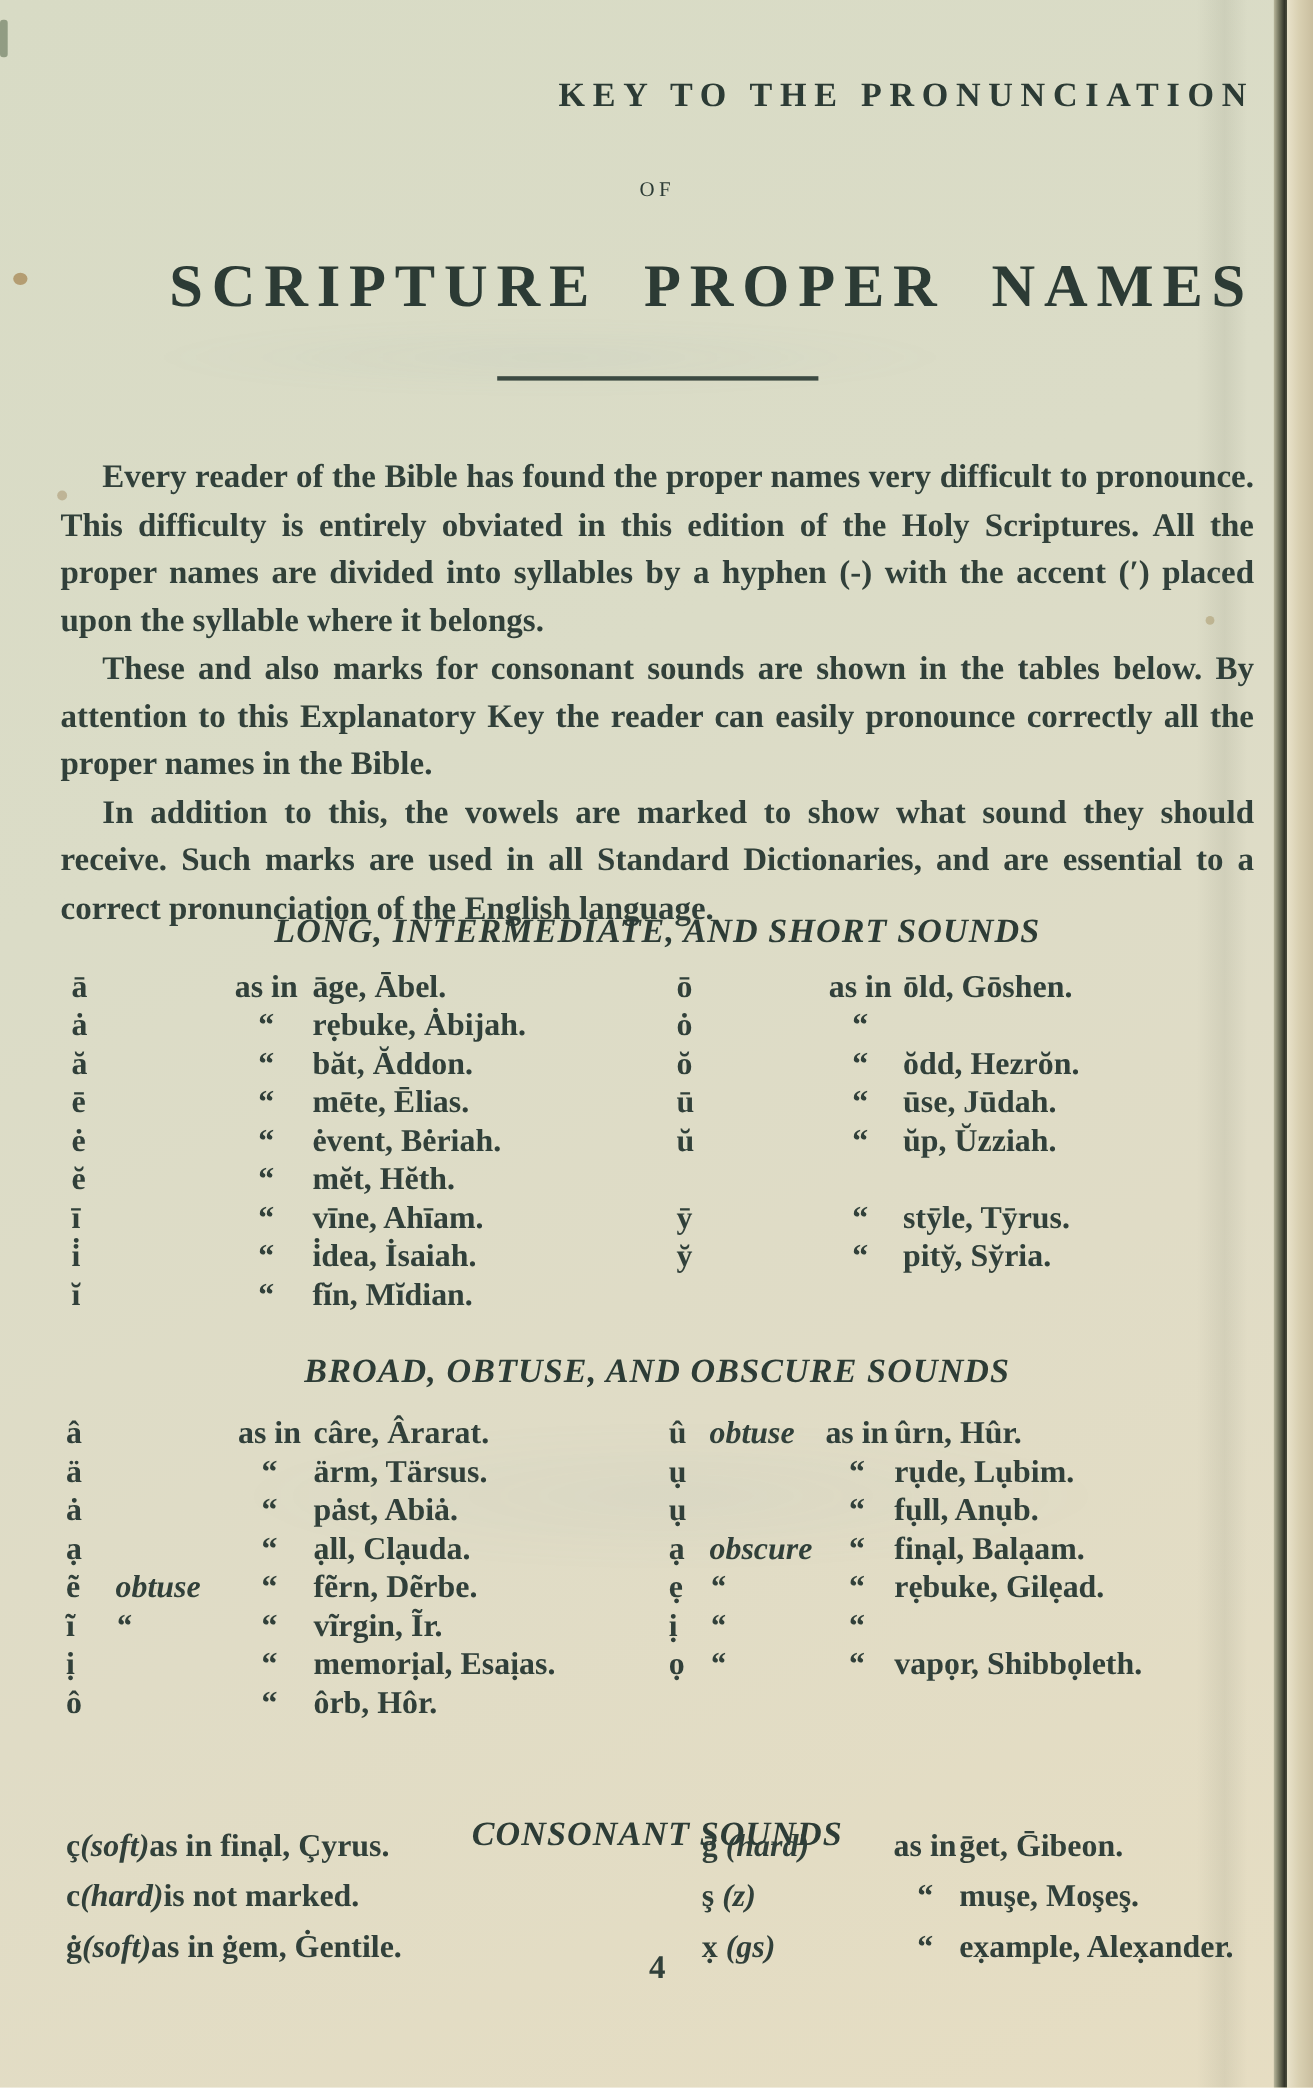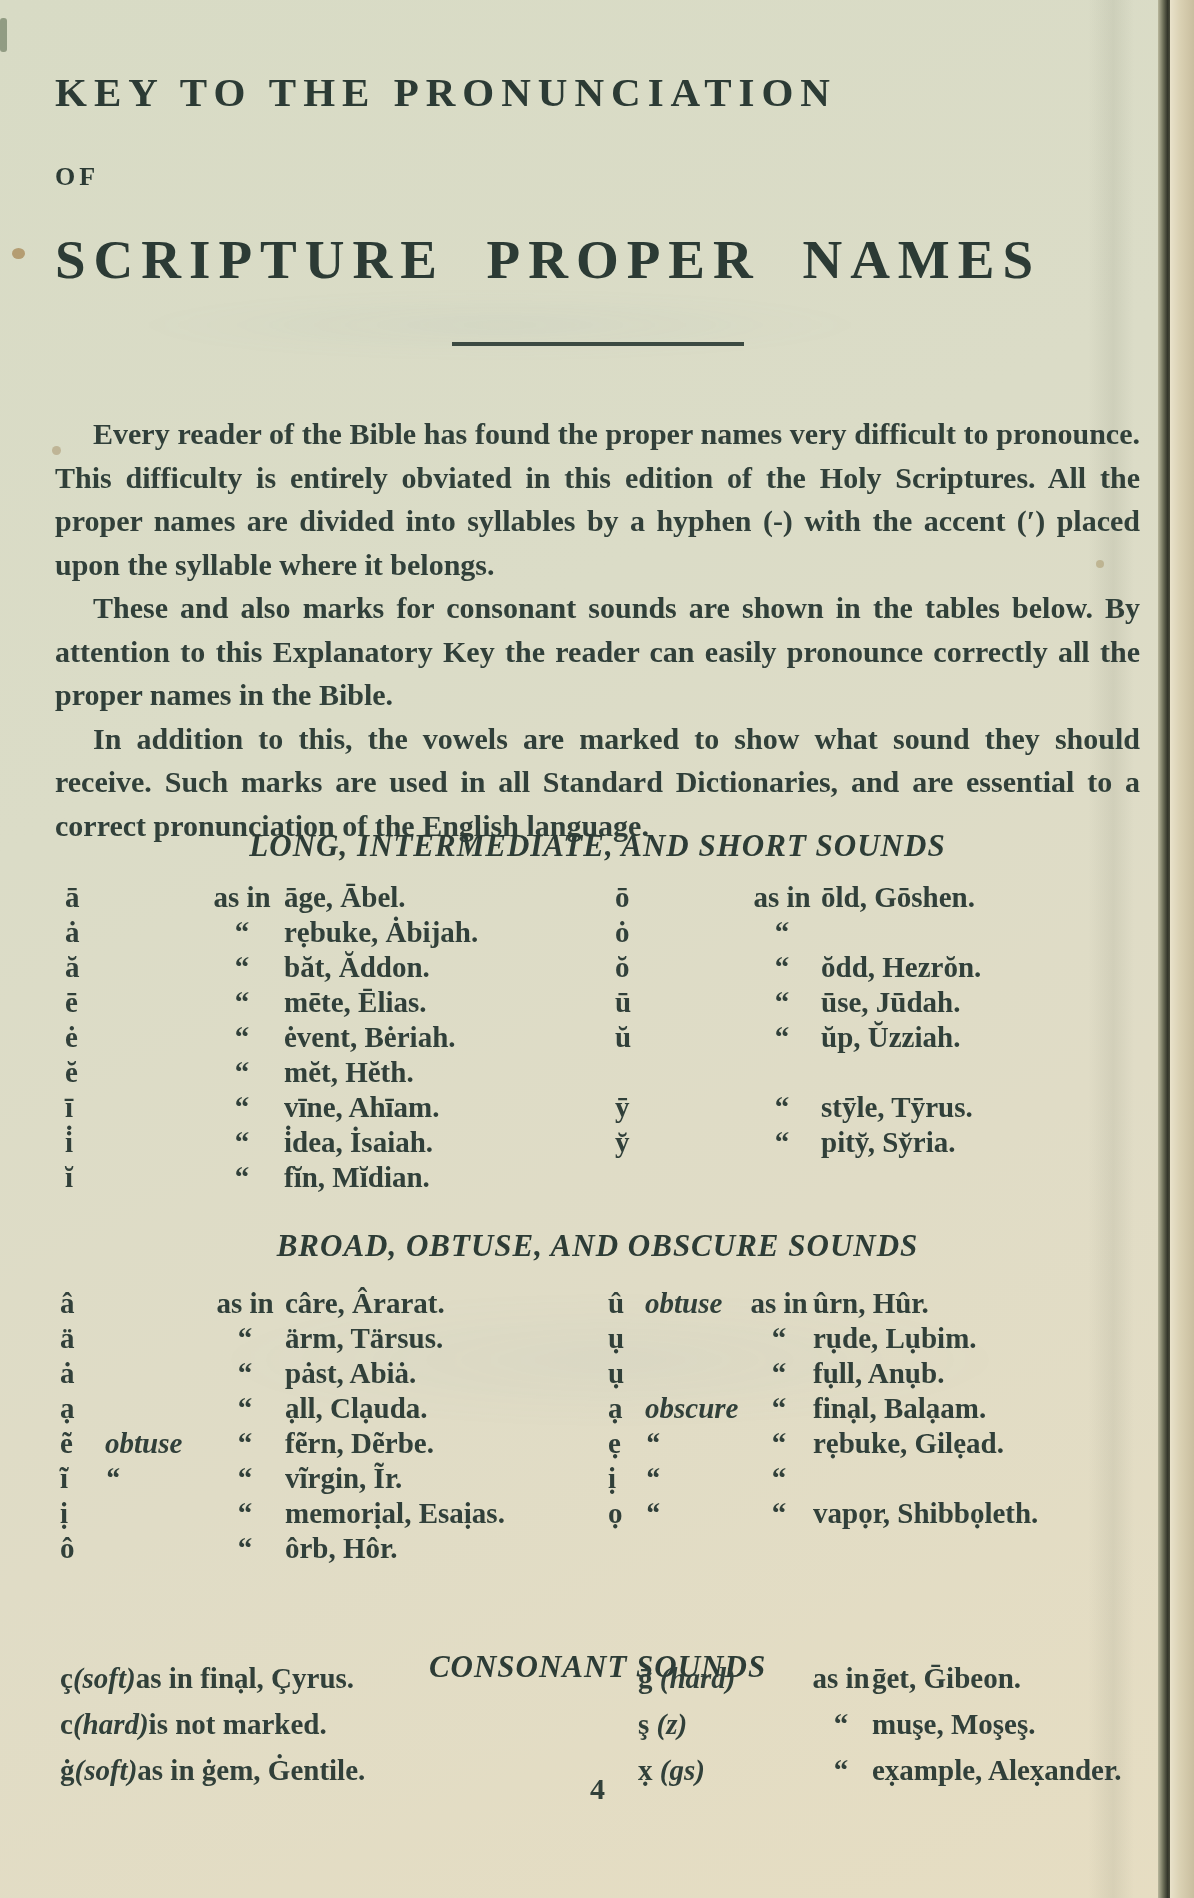--- a/index.html
+++ b/index.html
@@ -15,23 +15,23 @@
   .binding-line{position:absolute;top:0;bottom:0;right:24px;width:12px;
     background:linear-gradient(90deg,#b9b79c 0%,#6a6c56 45%,#33352a 80%,#4a4c3c 100%);}
   .next-page{position:absolute;top:0;bottom:0;right:0;width:24px;
     background:linear-gradient(90deg,#e9e2ca 0%,#d9d0b2 45%,#c9be9f 100%);}
   .speck{position:absolute;border-radius:50%;}
   .showthrough{position:absolute;filter:blur(6px);opacity:0.55;pointer-events:none;}
 
   .content{position:absolute;left:55px;top:0;width:1085px;height:100%;}
   .blk{position:absolute;left:0;right:0;}
 
-  .t-small{font-weight:bold;font-size:41px;letter-spacing:7px;text-align:left;color:#2c3b35;}
-  .t-of{font-weight:bold;font-size:26px;letter-spacing:4px;text-align:left;color:#2c3b35;}
-  .t-main{font-weight:bold;font-size:55px;letter-spacing:8px;word-spacing:20px;text-align:left;color:#2c3b35;}
+  .t-small{font-weight:bold;font-size:31px;letter-spacing:7px;text-align:right;color:#2c3b35;}
+  .t-of{font-weight:normal;font-size:19px;letter-spacing:4px;text-align:center;color:#2c3b35;}
+  .t-main{font-weight:bold;font-size:55px;letter-spacing:8px;word-spacing:20px;text-align:right;color:#2c3b35;}
   .rule{height:4px;width:292px;margin:0 auto;background:#3c4a42;}
 
   .intro p{font-size:30px;line-height:43.5px;font-weight:bold;margin:0;text-indent:38px;
     text-align:justify;color:#31403a;}
   .sec-head{font-style:italic;font-weight:bold;font-size:31px;letter-spacing:1px;text-align:center;color:#2d3c36;}
 
   .ptable{display:flex;font-size:29px;font-weight:bold;color:#31403a;}
   .trow{display:flex;height:35px;line-height:35px;white-space:nowrap;}
   .sym{display:inline-block;}
   .asin{display:inline-block;text-align:center;}

